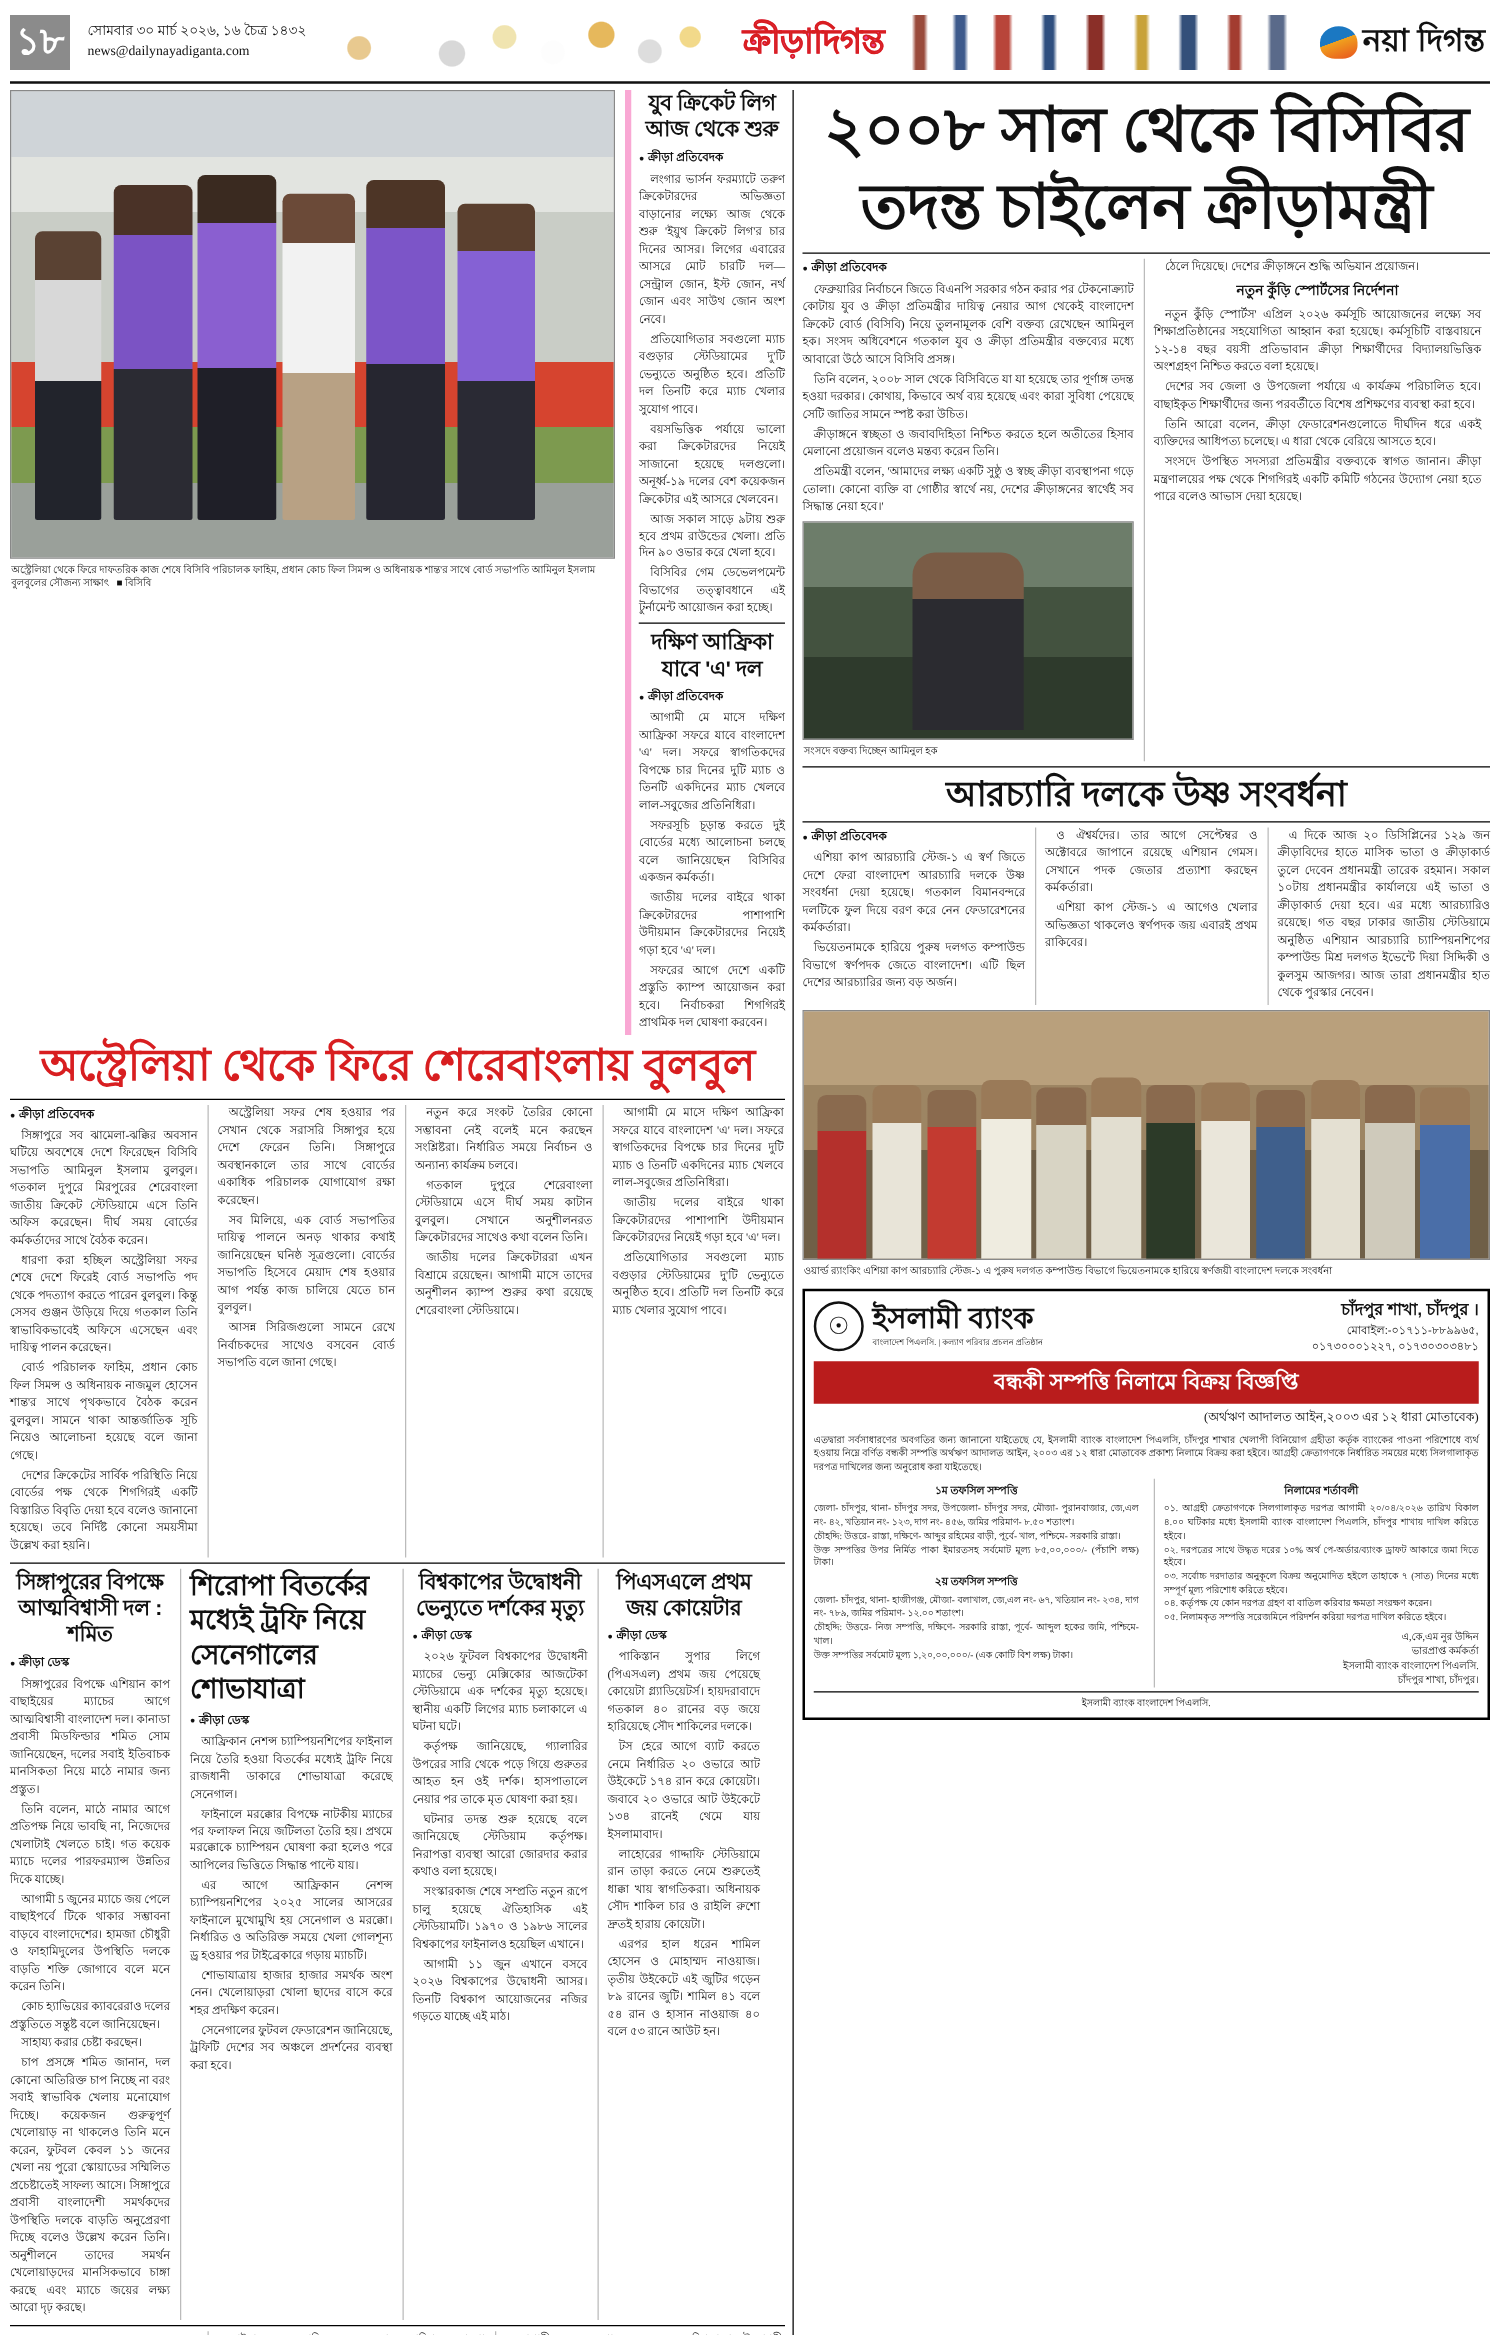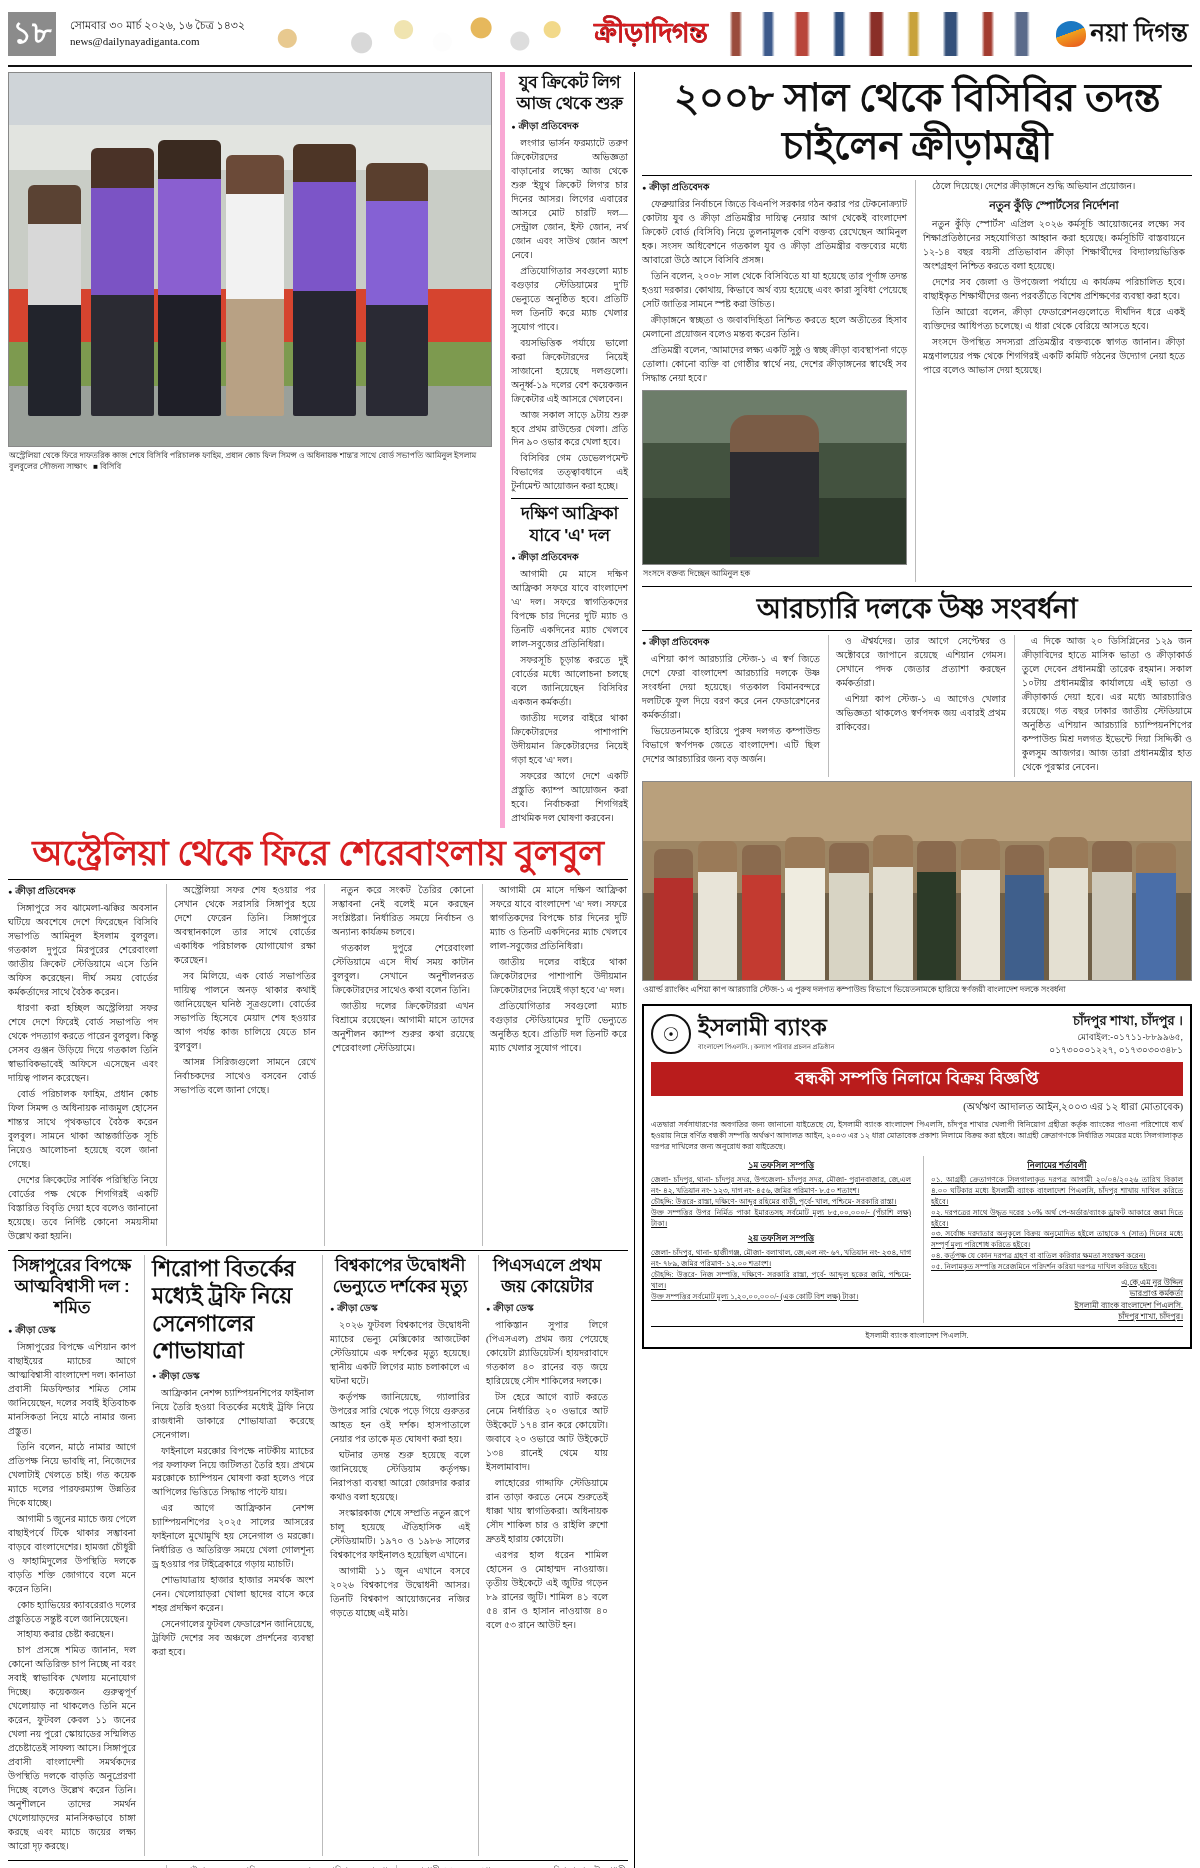--- a/index.html
+++ b/index.html
@@ -42,21 +42,21 @@
       linear-gradient(90deg, transparent 22%, #b8453a 23% 26%, transparent 27%),
       linear-gradient(90deg, transparent 34%, #2f4f7f 35% 37%, transparent 38%),
       linear-gradient(90deg, transparent 45%, #8a2f28 46% 49%, transparent 50%),
       linear-gradient(90deg, transparent 57%, #c8a23a 58% 60%, transparent 61%),
       linear-gradient(90deg, transparent 68%, #34507a 69% 72%, transparent 73%),
       linear-gradient(90deg, transparent 80%, #a33c30 81% 83%, transparent 84%),
       linear-gradient(90deg, transparent 90%, #5a6a8a 91% 94%, transparent 95%),
       #fff;
   }
   .krira-logo {
-    color: #0f172a; font-size: 27px; font-weight: bold; letter-spacing: -0.5px;
+    color: #ec4899; font-size: 27px; font-weight: bold; letter-spacing: -0.5px;
     font-family: Liberation Mono, monospace; white-space: nowrap; padding: 0 10px;
     -webkit-text-stroke: 0.4px #d81e20;
   }
   .naya-logo { display: flex; align-items: center; gap: 4px; padding-right: 4px; }
   .naya-mark { width: 30px; height: 26px; background: linear-gradient(160deg,#1b78c2 45%, #f0a11e 46%, #e8521e); border-radius: 50% 50% 40% 40%; }
   .naya-text { font-size: 25px; font-weight: bold; color: #111; white-space: nowrap; font-family: "Liberation Sans", sans-serif; }
   .rule-thick { border-top: 2px solid #111; margin: 3px 0 5px; }
 
   
   .body-grid { display: flex; gap: 6px; }
@@ -92,21 +92,21 @@
     background: linear-gradient(180deg,#6d7d6a 0 30%, #43523f 30% 62%, #2e3a2c 62% 100%); position: relative; }
   .mp-person { position: absolute; left: 33%; top: 14%; width: 34%; height: 82%;
     background: linear-gradient(180deg,#7a5c46 0 26%, #2b2b30 26% 100%); border-radius: 18px 18px 0 0; }
 
   .photo-group { height: 200px; border: 1px solid #888;
     background: linear-gradient(180deg,#b9a07c 0 30%, #9d8563 30% 56%, #6f5f47 56% 100%); position: relative; overflow: hidden; }
   .gp { position: absolute; bottom: 0; width: 7.2%; height: 66%; border-radius: 7px 7px 0 0; }
 
   
   .hl-main {
-    font-size: 39px; font-weight: bold; text-align: center; line-height: 1.22;
+    font-size: 50px; font-weight: bold; text-align: center; line-height: 1.22;
     font-family: "Liberation Sans", sans-serif; letter-spacing: -0.5px; margin: 2px 0 6px;
   }
   .hl-red {
     color: #d81e20; font-size: 35px; font-weight: bold; text-align: center; line-height: 1.2;
     font-family: "Liberation Sans", sans-serif; margin: 4px 0 5px; letter-spacing: -0.5px;
   }
   .hl-2 { font-size: 22px; font-weight: bold; line-height: 1.25; text-align: center;
           font-family: "Liberation Sans", sans-serif; margin-bottom: 4px; letter-spacing: -0.3px; }
   .hl-3 { font-size: 17px; font-weight: bold; line-height: 1.26; text-align: center;
           font-family: "Liberation Sans", sans-serif; margin-bottom: 4px; letter-spacing: -0.3px; }
@@ -387,21 +387,21 @@
           <div class="bank-branch">
             <div class="bb1">চাঁদপুর শাখা, চাঁদপুর ।</div>
             <div>মোবাইল:-০১৭১১-৮৮৯৯৬৫,</div>
             <div>০১৭৩০০০১২২৭, ০১৭৩০৩০৩৪৮১</div>
           </div>
         </div>
         <div class="bank-title">বন্ধকী সম্পত্তি নিলামে বিক্রয় বিজ্ঞপ্তি</div>
         <div class="bank-sec">(অর্থঋণ আদালত আইন,২০০৩ এর ১২ ধারা মোতাবেক)</div>
         <div class="bank-para">এতদ্বারা সর্বসাধারণের অবগতির জন্য জানানো যাইতেছে যে, ইসলামী ব্যাংক বাংলাদেশ পিএলসি, চাঁদপুর শাখার খেলাপী বিনিয়োগ গ্রহীতা কর্তৃক ব্যাংকের পাওনা পরিশোধে ব্যর্থ হওয়ায় নিম্নে বর্ণিত বন্ধকী সম্পত্তি অর্থঋণ আদালত আইন, ২০০৩ এর ১২ ধারা মোতাবেক প্রকাশ্য নিলামে বিক্রয় করা হইবে। আগ্রহী ক্রেতাগণকে নির্ধারিত সময়ের মধ্যে সিলগালাকৃত দরপত্র দাখিলের জন্য অনুরোধ করা যাইতেছে।</div>
 
-        <div style="display:flex; gap:12px; margin-top:4px;text-decoration:underline;">
+        <div style="display:flex; gap:12px; margin-top:4px;">
           <div style="width:49%;">
             <div class="bank-h">১ম তফসিল সম্পত্তি</div>
             <div class="bank-list">
               <p>জেলা- চাঁদপুর, থানা- চাঁদপুর সদর, উপজেলা- চাঁদপুর সদর, মৌজা- পুরানবাজার, জে,এল নং- ৪২, খতিয়ান নং- ১২৩, দাগ নং- ৪৫৬, জমির পরিমাণ- ৮.৫০ শতাংশ।</p>
               <p>চৌহদ্দি: উত্তরে- রাস্তা, দক্ষিণে- আব্দুর রহিমের বাড়ী, পূর্বে- খাল, পশ্চিমে- সরকারি রাস্তা।</p>
               <p>উক্ত সম্পত্তির উপর নির্মিত পাকা ইমারতসহ সর্বমোট মূল্য ৮৫,০০,০০০/- (পঁচাশি লক্ষ) টাকা।</p>
             </div>
             <div class="bank-h">২য় তফসিল সম্পত্তি</div>
             <div class="bank-list">
               <p>জেলা- চাঁদপুর, থানা- হাজীগঞ্জ, মৌজা- বলাখাল, জে,এল নং- ৬৭, খতিয়ান নং- ২৩৪, দাগ নং- ৭৮৯, জমির পরিমাণ- ১২.০০ শতাংশ।</p>

